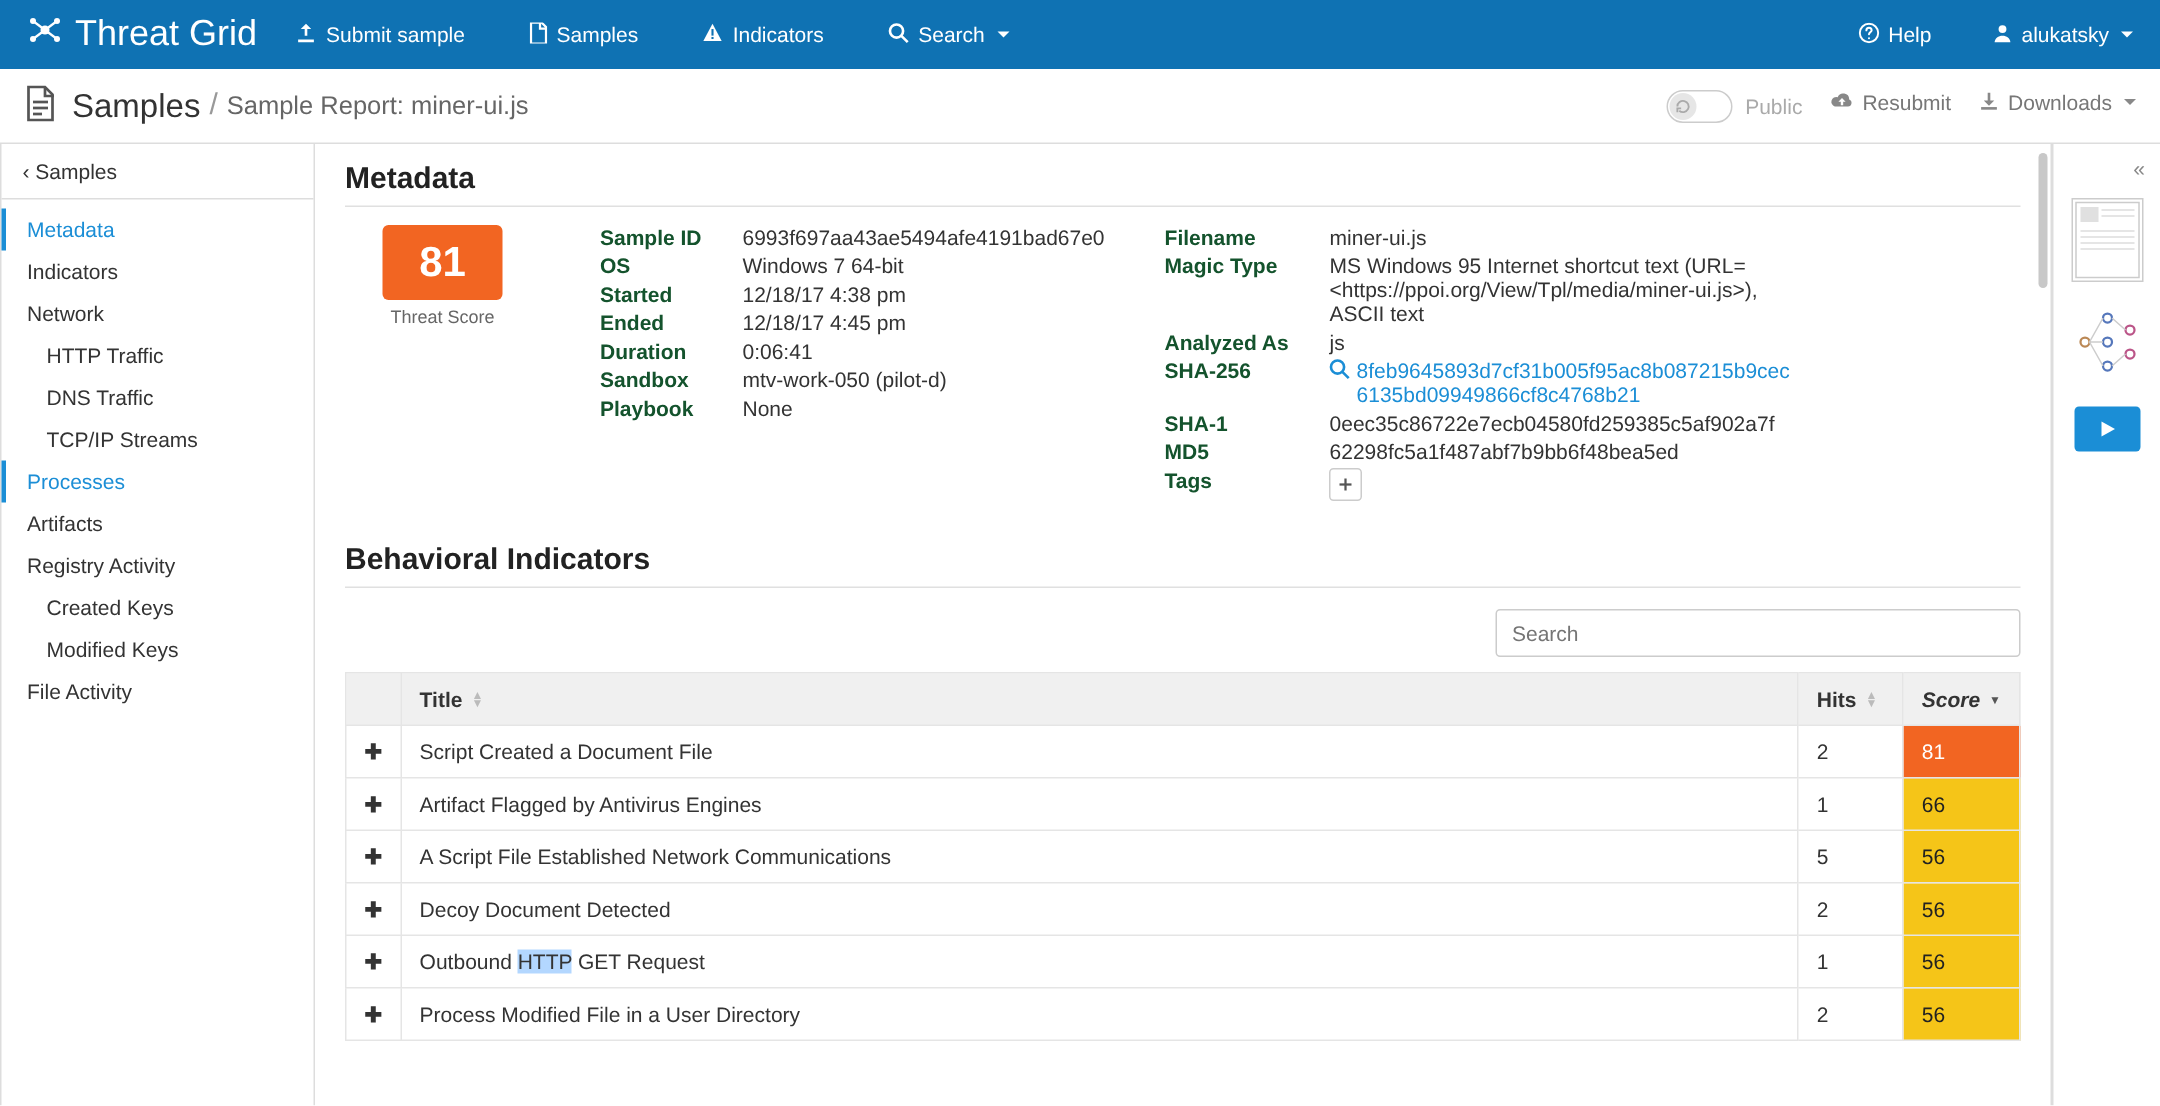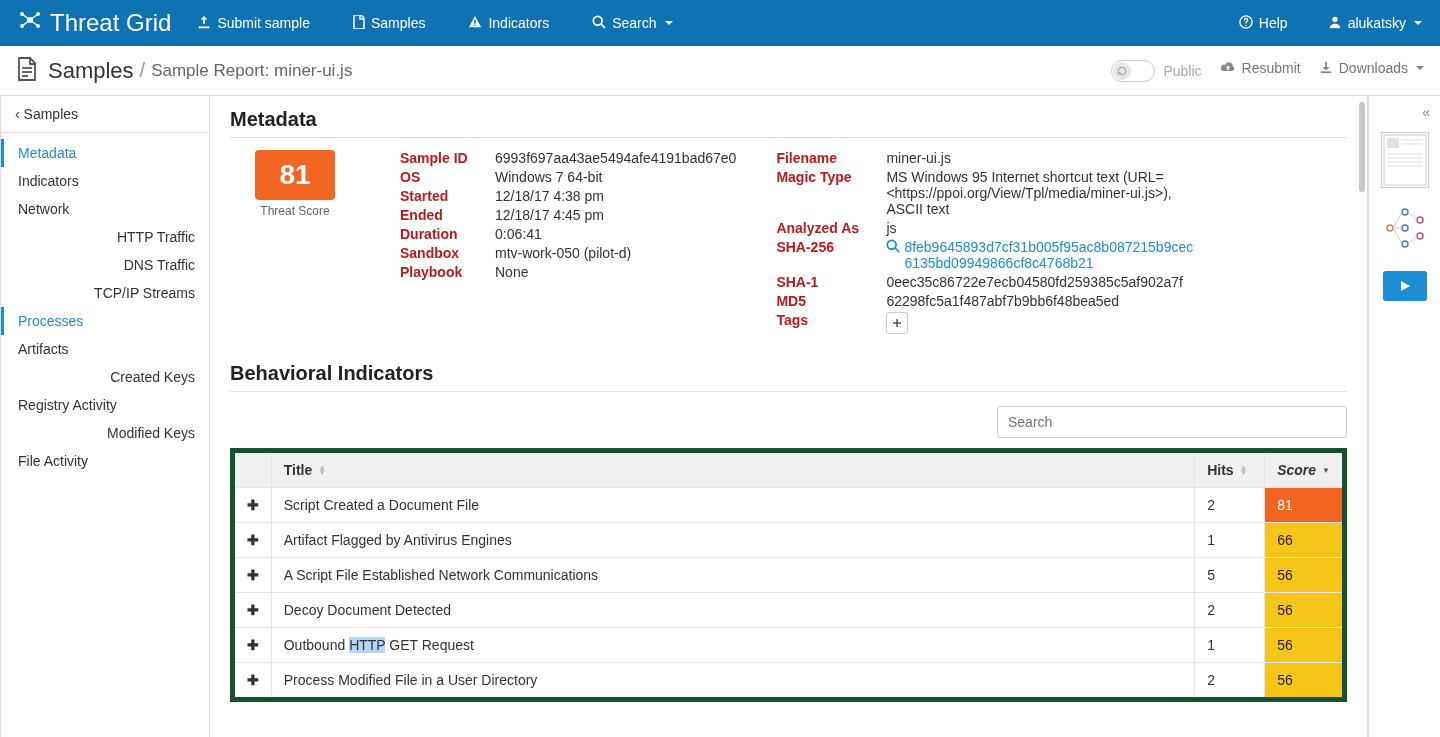--- a/index.html
+++ b/index.html
@@ -26,42 +26,42 @@
 .toggle-knob{width:18px;height:18px;border-radius:50%;background:#e6e6e6;position:absolute;top:1px;left:1px;display:flex;align-items:center;justify-content:center;}
 .sub-link{color:#777;display:flex;align-items:center;gap:6px;cursor:pointer;}
 .caret-grey{display:inline-block;width:0;height:0;border-left:4px solid transparent;border-right:4px solid transparent;border-top:4px solid #888;margin-left:2px;}
 
 
 .layout { display: flex; height: calc(737px - 46px - 50px); }
 .sidebar { width: 210px; border-right: 1px solid #ddd; border-left:1px solid #ddd; padding-top: 0; }
 .side-back { padding: 10px 14px; border-bottom: 1px solid #ddd; color: #333; cursor:pointer; }
 .side-list { padding: 6px 0; }
 .side-item { padding: 6px 14px; color: #333; cursor:pointer; border-left:3px solid transparent;}
-.side-item.sub { padding-left: 48px; text-align: right; }
+.side-item.sub { padding-left: 27px; }
 .side-item.active { color: #1b8ed6; border-left-color:#1b8ed6;}
 
 .main { flex: 1; overflow-y: auto; padding: 12px 20px 20px 20px; border-right:1px solid #ddd; position:relative;}
 .section-title { font-size: 20px; font-weight: 700; color: #222; border-bottom: 1px solid #e0e0e0; padding-bottom: 6px; margin-bottom: 12px; }
 
 .meta-row { display: flex; gap: 40px; align-items: flex-start; }
 .score-box { text-align: center; width: 130px; }
 .score-badge { background: #f26522; color: #fff; width: 80px; height: 50px; border-radius: 4px; display:flex; align-items:center; justify-content:center; font-size: 28px; font-weight: 600; margin: 0 auto 4px;}
 .score-label { font-size: 12px; color: #666; }
 .meta-kv { display: grid; grid-template-columns: 95px 1fr; row-gap: 3px; font-size: 14px; }
-.meta-kv .k { font-weight: 700; color: #b91c1c; }
+.meta-kv .k { font-weight: 700; color: #14532d; }
 .meta-kv .v { color: #333; }
 .meta-col2 .meta-kv { grid-template-columns: 110px 1fr; }
 .hash-link { color: #1b8ed6; cursor:pointer; word-break: break-all; display:inline-flex;gap:4px;align-items:flex-start;}
 .tag-add { width:22px;height:22px;border:1px solid #ccc;border-radius:3px;display:inline-flex;align-items:center;justify-content:center;cursor:pointer;color:#555;}
 
 .bi-section { margin-top: 28px; }
 .search-row { display:flex; justify-content:flex-end; margin: 14px 0 10px; }
 .search-box { width: 350px; padding: 7px 10px; border: 1px solid #ccc; border-radius: 3px; font-size: 14px; }
 
-.bi-table { width: 100%; border: 5px solid #14532d; border-collapse: collapse; }
+.bi-table { width: 100%; border: 1px solid #14532d; border-collapse: collapse; }
 .bi-table th, .bi-table td { border: 1px solid #e5e5e5; padding: 9px 12px; text-align: left; font-size: 14px; }
 .bi-table th { background: #f0f0f0; font-weight: 700; color: #333; }
 .th-sort { display:inline-flex;align-items:center;gap:6px; }
 .sort-arrows{display:inline-flex;flex-direction:column;line-height:5px;font-size:8px;color:#bbb;}
 .sort-arrows .down-active{color:#555;}
 .exp-cell { width: 36px; text-align: center; }
 .hits-cell { width: 70px; text-align: center; }
 .score-cell { width: 72px; text-align: center; color: #222; font-weight:400;}
 .score-81 { background: #f26522; color: #fff; }
 .score-66, .score-56 { background: #f5c518; }
@@ -194,22 +194,22 @@
     <div class="side-back">‹ <span>Samples</span></div>
     <div class="side-list" id="side-list">
         <div class="side-item active"><span>Metadata</span></div>
         <div class="side-item"><span>Indicators</span></div>
         <div class="side-item"><span>Network</span></div>
         <div class="side-item sub"><span>HTTP Traffic</span></div>
         <div class="side-item sub"><span>DNS Traffic</span></div>
         <div class="side-item sub"><span>TCP/IP Streams</span></div>
         <div class="side-item active"><span>Processes</span></div>
         <div class="side-item"><span>Artifacts</span></div>
+        <div class="side-item"><span>Registry Activity</span></div>
         <div class="side-item sub"><span>Created Keys</span></div>
-        <div class="side-item"><span>Registry Activity</span></div>
         <div class="side-item sub"><span>Modified Keys</span></div>
         <div class="side-item"><span>File Activity</span></div>
       </div>
   </div>
 
   <div class="main">
     <div class="scroll-thumb"></div>
     <div class="section-title">Metadata</div>
     <div class="meta-row">
       <div class="score-box">

